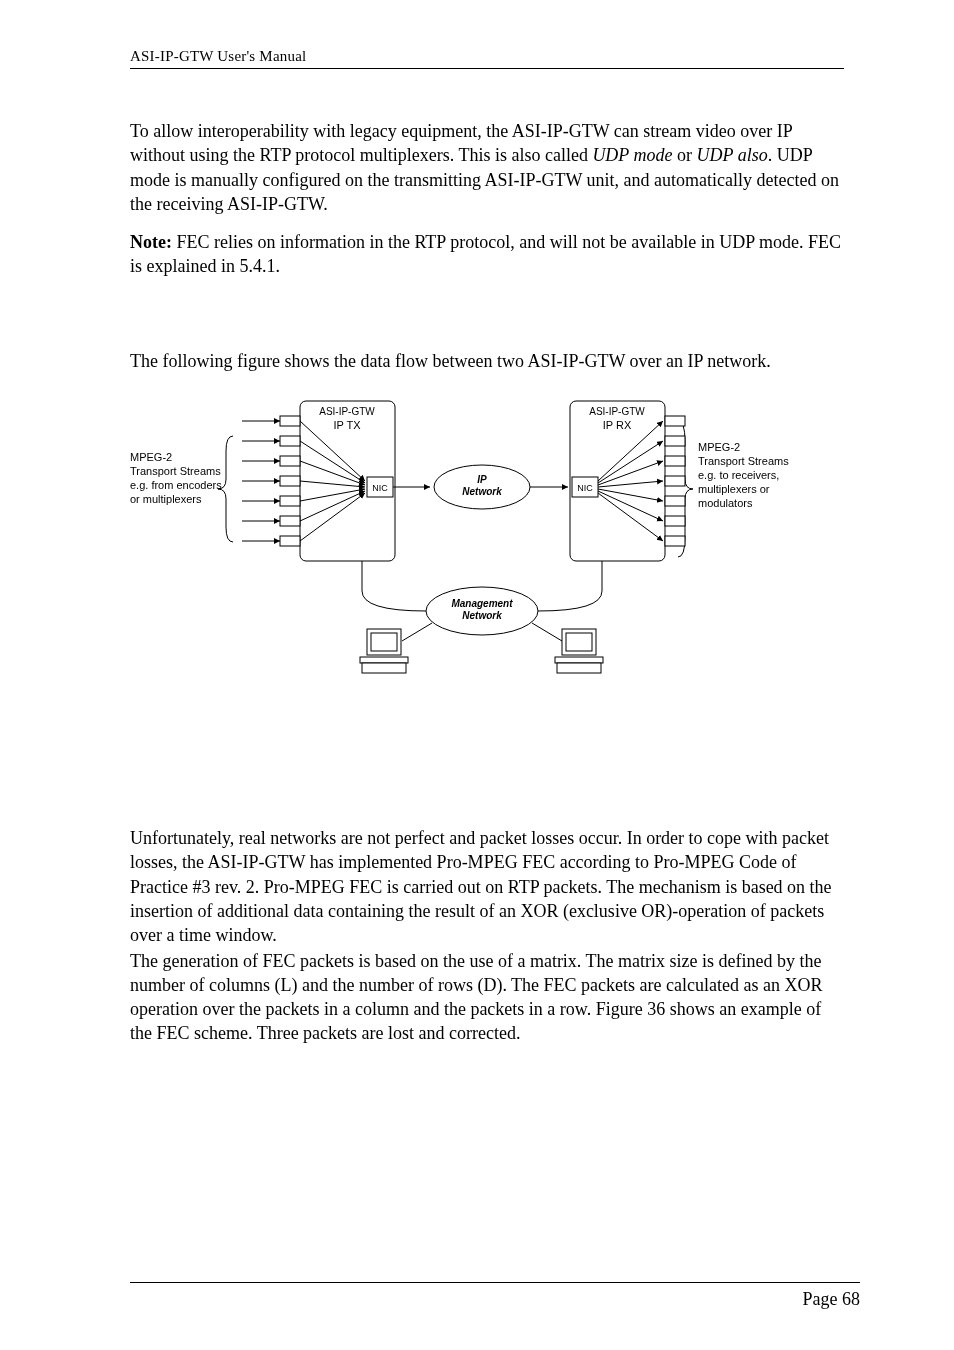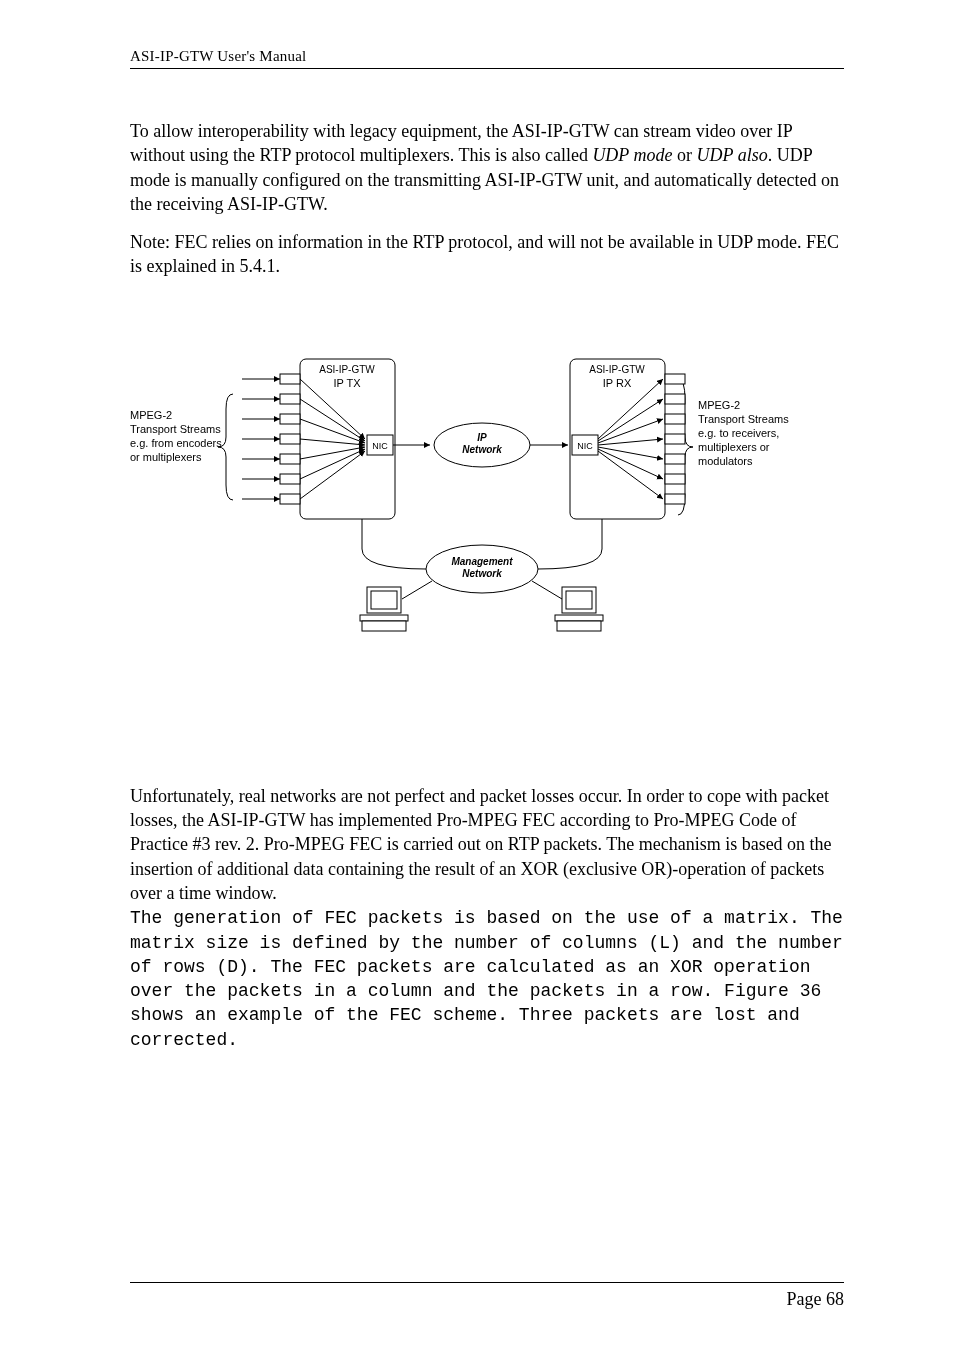--- a/index.html
+++ b/index.html
@@ -25,36 +25,36 @@
     border: none;
     border-top: 1px solid #000;
     margin: 0 0 50px 0;
   }
   p {
     font-size: 18px;
     line-height: 1.35;
     margin: 0 0 14px 0;
   }
   .italic { font-style: italic; }
-  .bold { font-weight: normal; }
+  .bold { font-weight: bold; }
   .section-note { margin-bottom: 70px; }
   .section-flow { margin-bottom: 18px; }
   .figure-wrap {
     margin: 0 0 120px 0;
     position: relative;
     width: 712px;
     height: 315px;
   }
   .figure-svg { display: block; }
   .p-fec1 { margin-bottom: 1px; }
-  .p-fec2 { margin-bottom: 0; font-family: Liberation Mono, monospace; }
+  .p-fec2 { margin-bottom: 0; }
   .footer {
     position: absolute;
     left: 130px;
-    right: 110px;
+    right: 94px;
     bottom: 40px;
   }
   .hr-bottom {
     border: none;
     border-top: 1px solid #000;
     margin: 0 0 6px 0;
   }
   .page-num {
     font-size: 18px;
     text-align: right;
@@ -69,20 +69,21 @@
   <hr class="hr-top">
 
   <p>
     <span>To allow interoperability with legacy equipment, the ASI-IP-GTW can stream video over IP without using the RTP protocol multiplexers. This is also called </span><span class="italic">UDP mode</span><span> or </span><span class="italic">UDP also</span><span>. UDP mode is manually configured on the transmitting ASI-IP-GTW unit, and automatically detected on the receiving ASI-IP-GTW.</span>
   </p>
 
   <p class="section-note">
     <span class="bold">Note:</span><span> FEC relies on information in the RTP protocol, and will not be available in UDP mode. FEC is explained in 5.4.1.</span>
   </p>
 
+  <p class="section-flow">The following figure shows the data flow between two ASI-IP-GTW over an IP network.</p>
 
   <div class="figure-wrap">
     <svg class="figure-svg" width="712" height="315" viewBox="0 0 712 315">
       <defs>
         <marker id="ah" markerWidth="8" markerHeight="8" refX="6" refY="3" orient="auto">
           <path d="M0,0 L6,3 L0,6 Z" fill="#000"></path>
         </marker>
       </defs>
 
       <path d="M103,45 Q96,45 96,60 L96,88 Q96,98 88,98 Q96,98 96,108 L96,136 Q96,151 103,151" fill="none" stroke="#000" stroke-width="1"></path>

